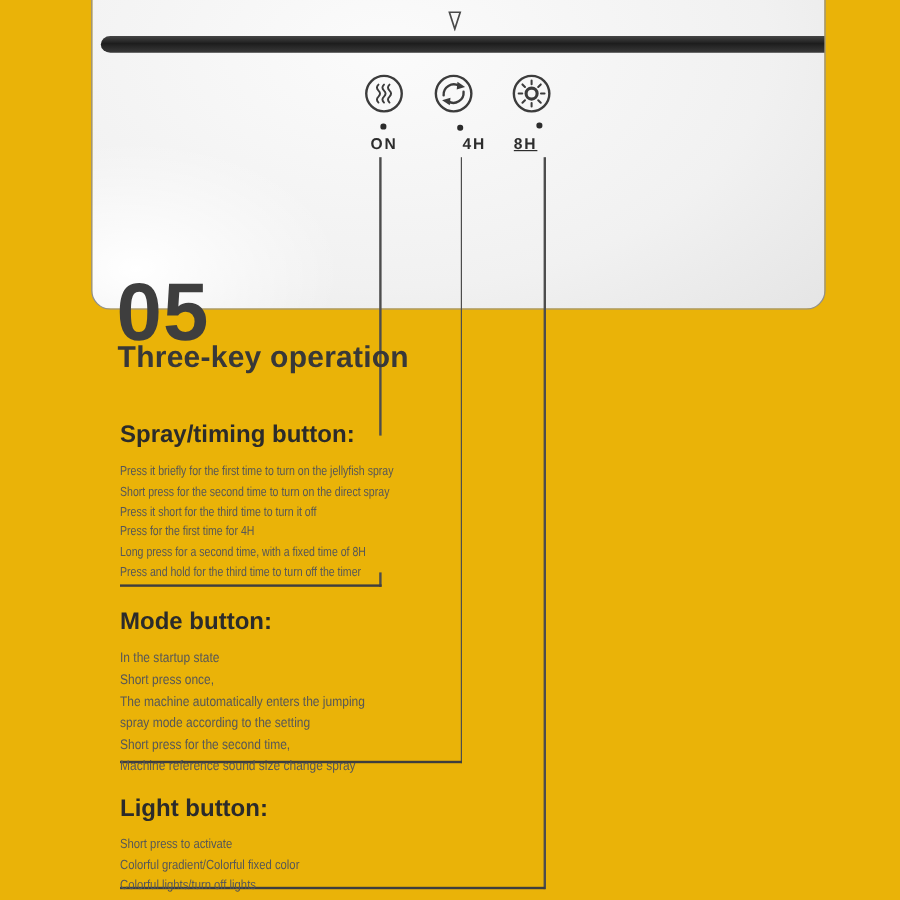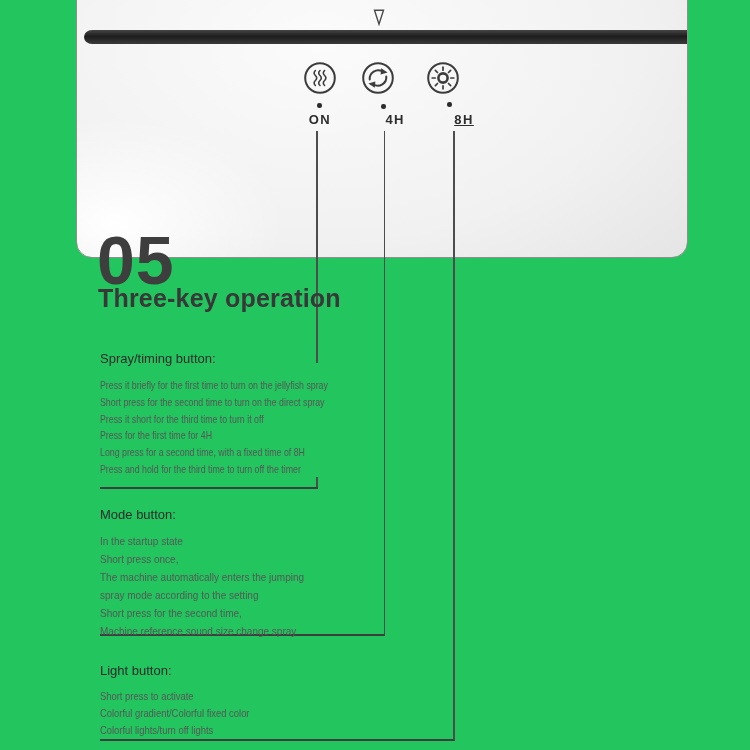--- a/index.html
+++ b/index.html
@@ -1,18 +1,18 @@
 <!DOCTYPE html>
 <html><head>
 <meta charset="utf-8">
 <style>
   html, body { margin: 0; padding: 0; background: #ffffff; }
   body { width: 750px; height: 750px; overflow: hidden;
          font-family: "Liberation Sans", sans-serif; }
-  .stage { position: relative; width: 750px; height: 750px; background: #22c55e; }
+  .stage { position: relative; width: 750px; height: 750px; background: #eab308; }
 
   
   .photo-frame {
     position: absolute; left: 76px; top: -20px; width: 612px; height: 278px;
     border: 1.5px solid #8f8f8f; border-radius: 16px;
     box-sizing: border-box; overflow: hidden;
     background:
       radial-gradient(40% 55% at 6% 88%, #ffffff 0%, rgba(255,255,255,0) 70%),
       radial-gradient(95% 130% at 40% 22%, #fbfbfb 0%, #f1f1f1 55%, #e0e0e0 100%);
   }
@@ -34,21 +34,21 @@
   .vline { position: absolute; width: 1.6px; background: #4d4d4d; }
   .hline { position: absolute; height: 2.2px; background: #3e3e3e; }
 
   
   .step-number { position: absolute; left: 97px; top: 226px; font-size: 68px;
          font-weight: 700; color: #3e3e3e; line-height: 1; letter-spacing: 1px; }
   .page-title { position: absolute; left: 98px; top: 284px; font-size: 25px;
          font-weight: 600; color: #383838; letter-spacing: 0.2px; }
 
   .section { position: absolute; left: 100px; }
-  .section-heading { font-size: 13px; font-weight: 400; color: #2b2b2b;
+  .section-heading { font-size: 20px; font-weight: 700; color: #2b2b2b;
          white-space: nowrap; }
   .section-body { white-space: nowrap; color: #575757; transform-origin: 0 0; }
   .section-body div { white-space: nowrap; }
 
   #sec-spray { top: 351px; }
   #sec-spray .section-body { margin-top: 11px; font-size: 11px;
          line-height: 16.8px; transform: scaleX(0.80); }
   #sec-mode { top: 507px; }
   #sec-mode .section-body { margin-top: 10px; font-size: 11.5px;
          line-height: 18px; transform: scaleX(0.87); }
@@ -101,21 +101,21 @@
       <line x1="7.8" y1="0" x2="10.8" y2="0" transform="rotate(315)"></line>
     </g>
   </svg>
 
   <div class="dot" style="left:317px; top:103px;"></div>
   <div class="dot" style="left:381px; top:104px;"></div>
   <div class="dot" style="left:447px; top:102px;"></div>
 
   <div class="btn-label" style="left:298px;">ON</div>
   <div class="btn-label" style="left:361px;text-align:right;">4H</div>
-  <div class="btn-label" style="left:442px;text-decoration:underline;">8H</div>
+  <div class="btn-label" style="left:416px;text-decoration:underline;">8H</div>
 
   <div class="vline" style="left:316px; top:131px; height:232px;"></div>
   <div class="vline" style="left:383.5px; top:131px; height:505px;"></div>
   <div class="vline" style="left:453px; top:131px; height:610px;"></div>
   <div class="vline" style="left:316px; top:477px; height:12px;"></div>
 
   <div class="hline" style="left:100px; top:487px; width:218px;"></div>
   <div class="hline" style="left:100px; top:634px; width:285px;"></div>
   <div class="hline" style="left:100px; top:739px; width:354px;"></div>
 

